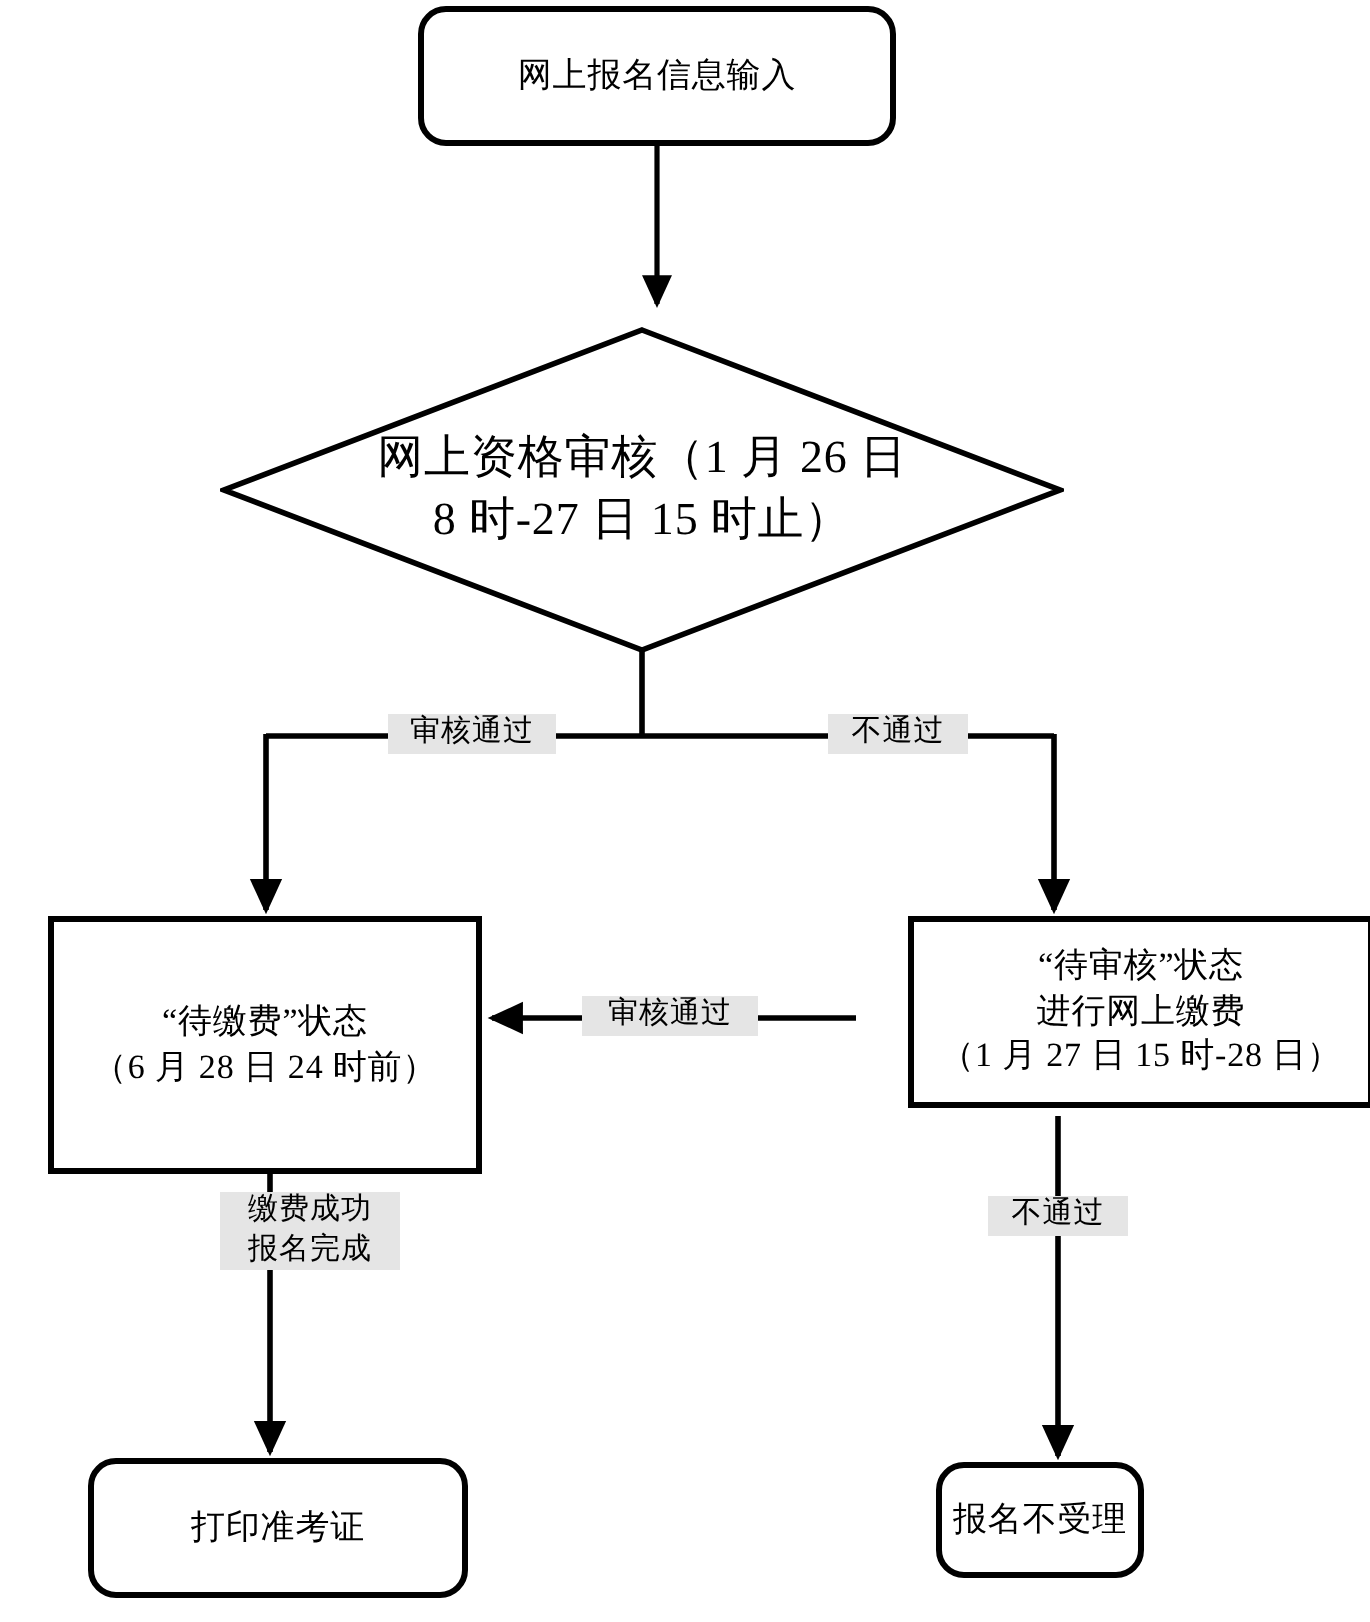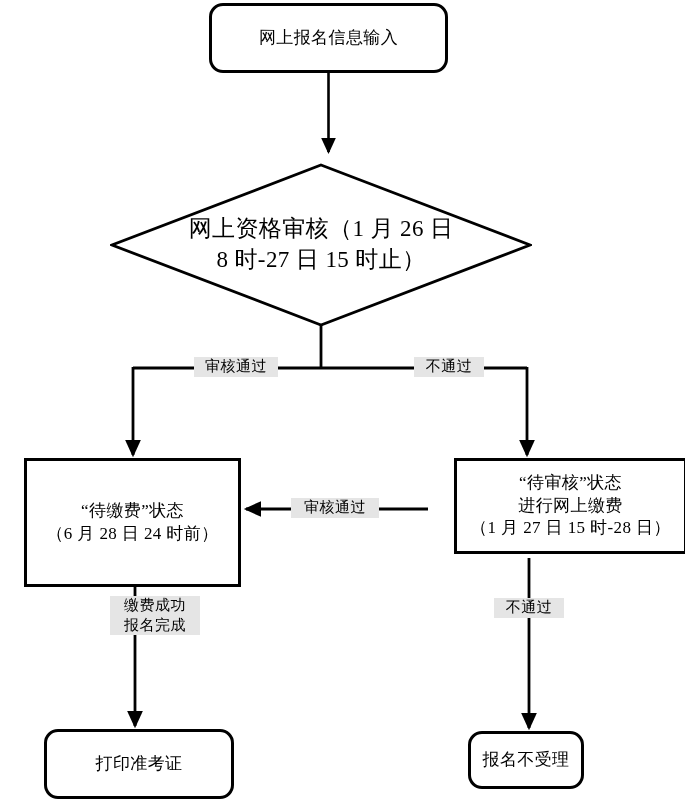--- a/index.html
+++ b/index.html
@@ -178,17 +178,17 @@
   </div>
 
   <div class="edge-label" style="left:494px; top:598px; width:62px;">
     <span class="line">不通过</span>
   </div>
 
   <div class="node rounded" style="left:44px; top:729px; width:190px; height:70px;">
     <span class="line">打印准考证</span>
   </div>
 
-  <div class="node rounded" style="left:468px; top:731px; width:116px; height:58px;">
+  <div class="node rounded" style="left:468px; top:731px; width:104px; height:58px;">
     <span class="line">报名不受理</span>
   </div>
 
 </div>
 
 </body></html>

